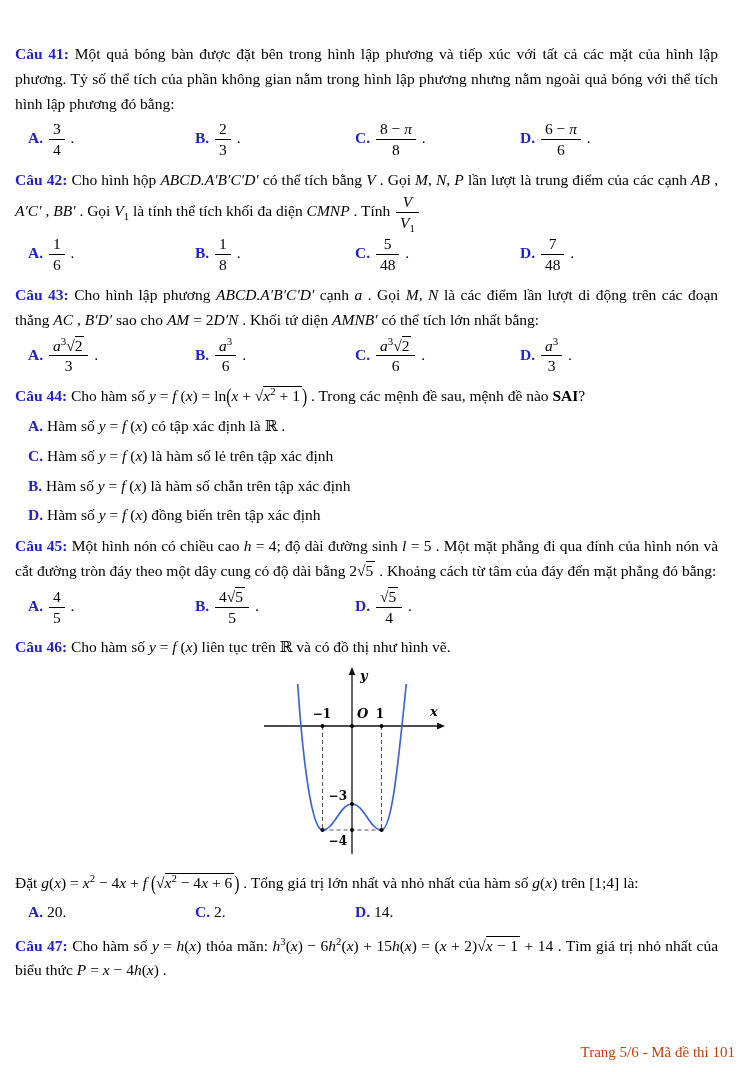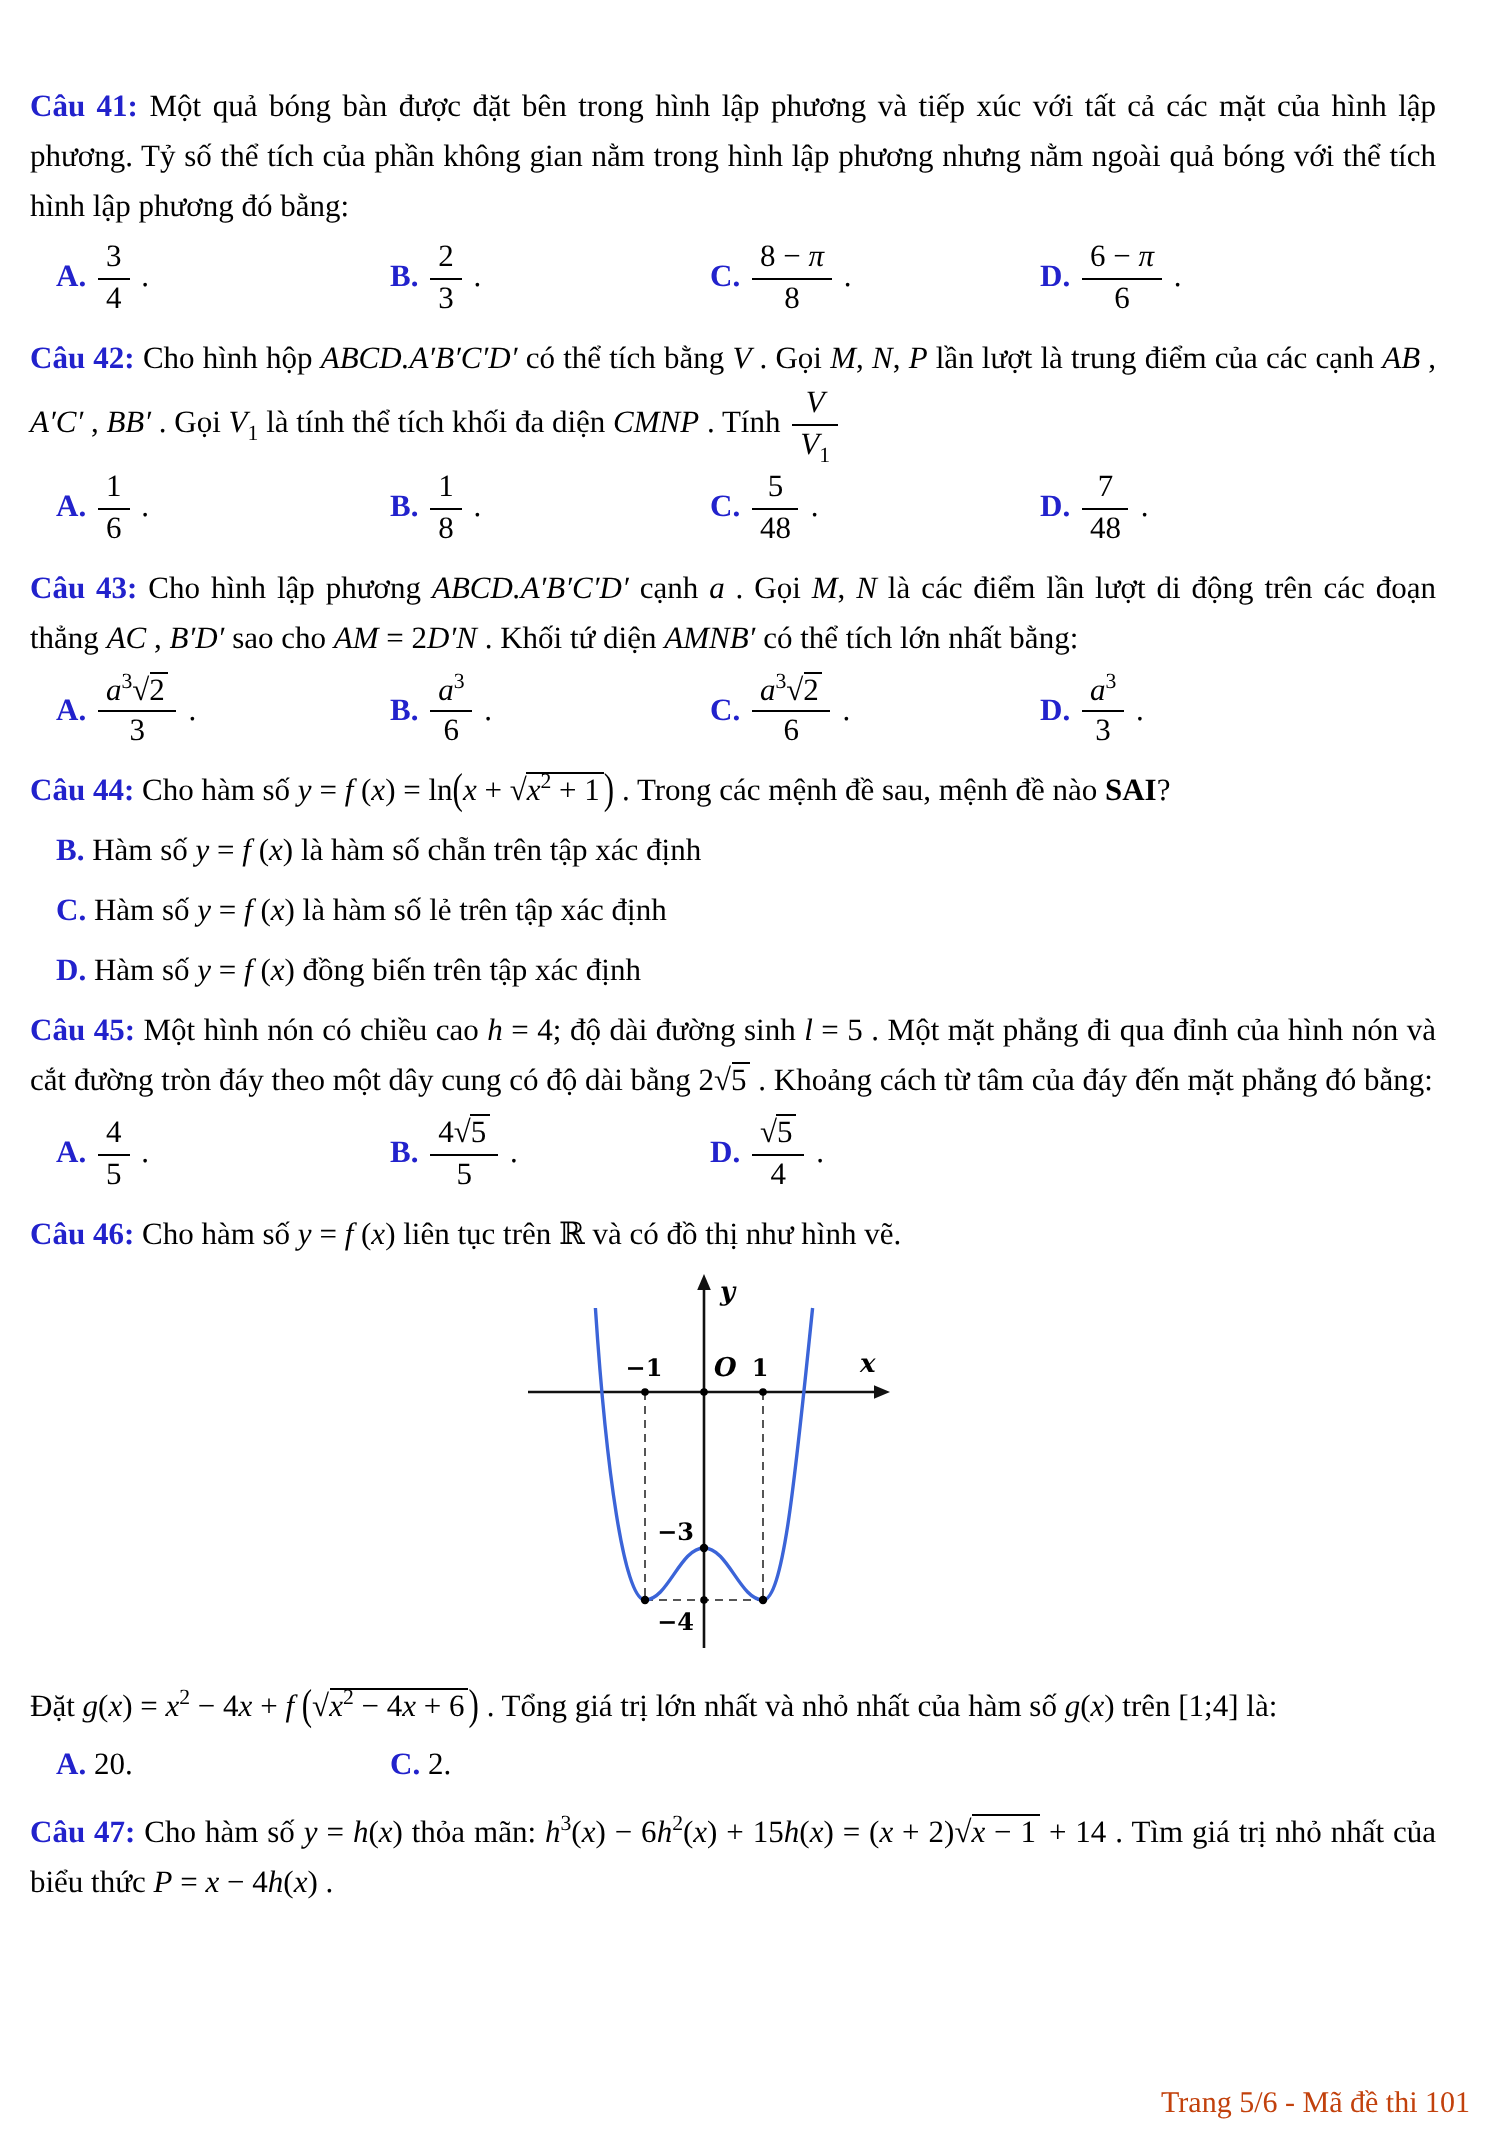--- a/index.html
+++ b/index.html
@@ -68,22 +68,23 @@
       <div class="opt"><b class="ol">A.</b> <span class="ov"><span class="frac"><span class="num"><i>a</i><sup>3</sup><span class="sqrt"><span class="rad">2</span></span></span><span class="den">3</span></span> .</span></div>
       <div class="opt"><b class="ol">B.</b> <span class="ov"><span class="frac"><span class="num"><i>a</i><sup>3</sup></span><span class="den">6</span></span> .</span></div>
       <div class="opt"><b class="ol">C.</b> <span class="ov"><span class="frac"><span class="num"><i>a</i><sup>3</sup><span class="sqrt"><span class="rad">2</span></span></span><span class="den">6</span></span> .</span></div>
       <div class="opt"><b class="ol">D.</b> <span class="ov"><span class="frac"><span class="num"><i>a</i><sup>3</sup></span><span class="den">3</span></span> .</span></div>
     </div>
   </div>
 
   <div class="question">
     <p class="qtext"><b class="qlabel">Câu 44:</b> <span>Cho  hàm số  <i>y</i> = <i>f</i> (<i>x</i>) = ln<span class="bigp">(</span><i>x</i> + <span class="sqrt"><span class="rad"><i>x</i><sup>2</sup> + 1</span></span><span class="bigp">)</span> . Trong các mệnh đề sau, mệnh đề nào <b>SAI</b>?</span></p>
     <div class="optlist">
+      <div class="opt"><b class="ol">A.</b> <span class="ov">Hàm số <i>y</i> = <i>f</i> (<i>x</i>)  có tập xác định là ℝ .</span></div>
+      <div class="opt"><b class="ol">C.</b> <span class="ov">Hàm số <i>y</i> = <i>f</i> (<i>x</i>)  là hàm số lẻ trên tập xác định</span></div>
       <div class="opt"><b class="ol">B.</b> <span class="ov">Hàm số <i>y</i> = <i>f</i> (<i>x</i>)  là hàm số chẵn trên tập xác định</span></div>
-      <div class="opt"><b class="ol">C.</b> <span class="ov">Hàm số <i>y</i> = <i>f</i> (<i>x</i>)  là hàm số lẻ trên tập xác định</span></div>
       <div class="opt"><b class="ol">D.</b> <span class="ov">Hàm số <i>y</i> = <i>f</i> (<i>x</i>)  đồng biến trên tập xác định</span></div>
     </div>
   </div>
 
   <div class="question">
     <p class="qtext"><b class="qlabel">Câu 45:</b> <span>Một hình nón có chiều cao  <i>h</i> = 4;  độ dài đường sinh  <i>l</i> = 5 . Một mặt phẳng đi qua đỉnh của hình nón và cắt đường tròn đáy theo một dây cung có độ dài bằng  2<span class="sqrt"><span class="rad">5</span></span> . Khoảng cách từ tâm của đáy đến mặt phẳng đó bằng:</span></p>
     <div class="optrow">
       <div class="opt"><b class="ol">A.</b> <span class="ov"><span class="frac"><span class="num">4</span><span class="den">5</span></span> .</span></div>
       <div class="opt"><b class="ol">B.</b> <span class="ov"><span class="frac"><span class="num">4<span class="sqrt"><span class="rad">5</span></span></span><span class="den">5</span></span> .</span></div>
       <div class="opt"><b class="ol">D.</b> <span class="ov"><span class="frac"><span class="num"><span class="sqrt"><span class="rad">5</span></span></span><span class="den">4</span></span> .</span></div>
@@ -122,20 +123,21 @@
         <text x="118" y="54" font-size="12" font-weight="bold" text-anchor="middle">1</text>
         <text x="85" y="136" font-size="12" font-weight="bold" text-anchor="end">−3</text>
         <text x="85" y="181" font-size="12" font-weight="bold" text-anchor="end">−4</text>
       </svg>
     </div>
 
     <p class="qtext">Đặt  <i>g</i>(<i>x</i>) = <i>x</i><sup>2</sup> − 4<i>x</i> + <i>f</i> <span class="bigp">(</span><span class="sqrt"><span class="rad"><i>x</i><sup>2</sup> − 4<i>x</i> + 6</span></span><span class="bigp">)</span> . Tổng giá trị lớn nhất và nhỏ nhất của hàm số  <i>g</i>(<i>x</i>)  trên [1;4] là:</p>
     <div class="optrow">
       <div class="opt"><b class="ol">A.</b> <span class="ov">20.</span></div>
       <div class="opt"><b class="ol">C.</b> <span class="ov">2.</span></div>
+      <div class="opt"><b class="ol">D.</b> <span class="ov">14.</span></div>
     </div>
   </div>
 
   <div class="question">
     <p class="qtext"><b class="qlabel">Câu 47:</b> <span>Cho hàm số  <i>y</i> = <i>h</i>(<i>x</i>)  thỏa mãn:  <i>h</i><sup>3</sup>(<i>x</i>) − 6<i>h</i><sup>2</sup>(<i>x</i>) + 15<i>h</i>(<i>x</i>) = (<i>x</i> + 2)<span class="sqrt"><span class="rad"><i>x</i> − 1</span></span> + 14 . Tìm giá trị nhỏ nhất của biểu thức  <i>P</i> = <i>x</i> − 4<i>h</i>(<i>x</i>) .</span></p>
   </div>
 
 </div>
 
 <div class="footer">Trang 5/6 - Mã đề thi 101</div>

